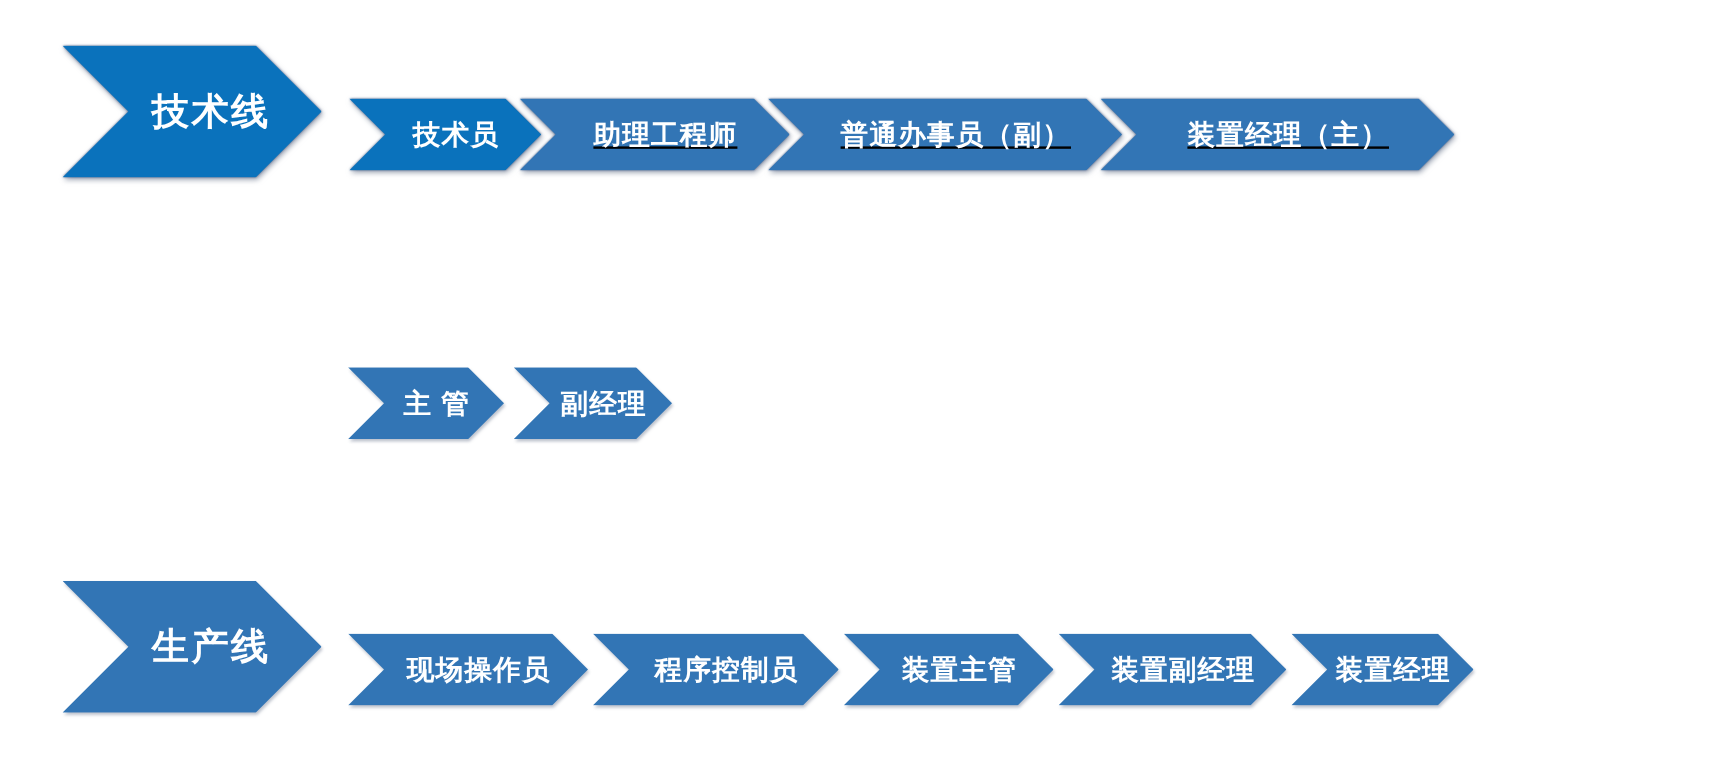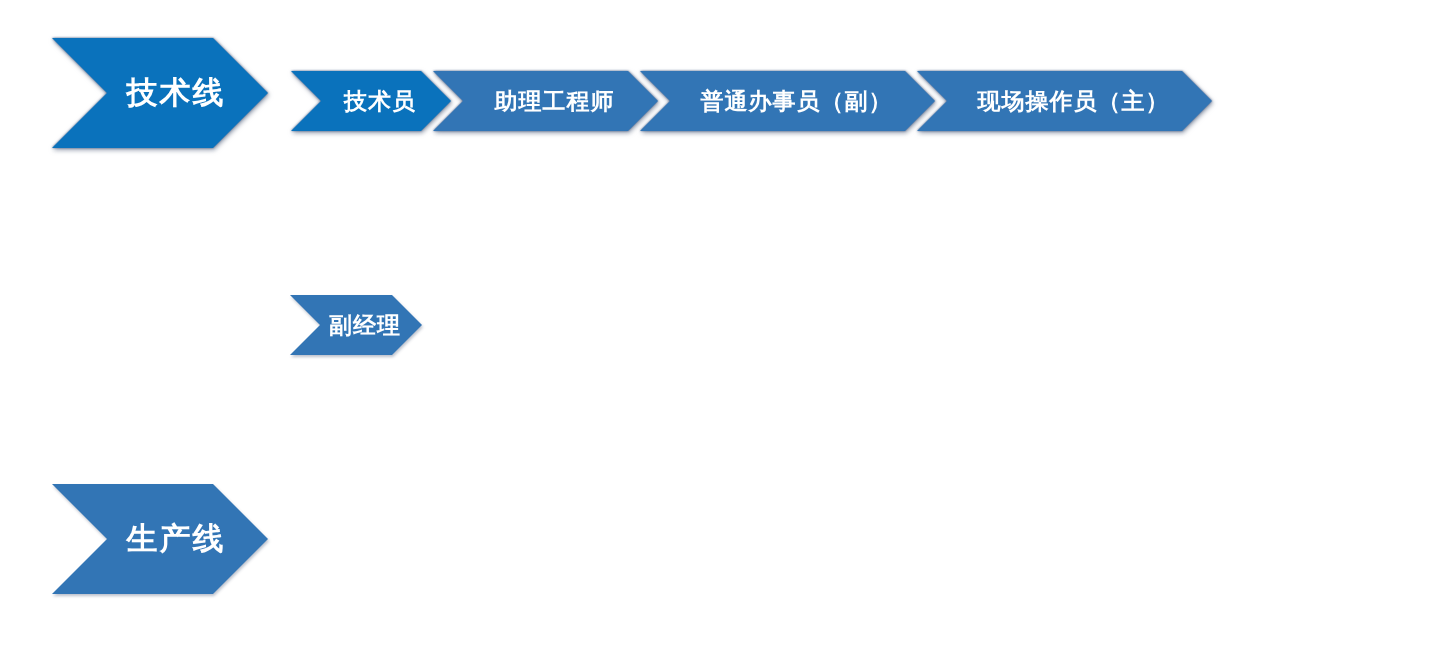--- a/index.html
+++ b/index.html
@@ -64,33 +64,33 @@
   .chev-sm {
     clip-path: polygon(0 0, calc(100% - 30px) 0, 100% 50%, calc(100% - 30px) 100%, 0 100%, 30px 50%);
     font-size: 23px;
     letter-spacing: 1px;
     padding-left: 32px;
     padding-right: 14px;
   }
 
   .stages {
     position: absolute;
-    top: 26px;
+    top: 44px;
     display: flex;
-    align-items: center;
+    align-items: flex-start;
     height: 74px;
   }
   .stages-1 { left: 291px; }
   .stages-2 { left: 290px; }
   .stages-3 { left: 290px; }
   .stage {
     flex: none;
     height: 60px;
   }
-  .stages-1 .stage + .stage { margin-left: -18px; }
+  .stages-1 .stage + .stage { margin-left: -18px; text-decoration: underline; }
   .stages-2 .stage + .stage { margin-left: 8px; }
   .stages-3 .stage + .stage { margin-left: 4px; }
 </style>
 </head>
 <body>
 
 <div class="canvas">
 
   <section class="track track-1">
     <div class="big-wrap shape strong">
@@ -109,37 +109,69 @@
           <span>助理工程师</span>
         </div>
       </div>
       <div class="stage shape strong" style="width:295px">
         <div class="chev chev-sm">
           <span>普通办事员（副）</span>
         </div>
       </div>
       <div class="stage shape strong" style="width:295px">
         <div class="chev chev-sm">
-          <span>现场操作员（主）</span>
+          <span>装置经理（主）</span>
         </div>
       </div>
     </div>
   </section>
 
   <section class="track track-2">
     <div class="stages stages-2">
+      <div class="stage shape" style="width:130px">
+        <div class="chev chev-sm">
+          <span>主 管</span>
+        </div>
+      </div>
       <div class="stage shape" style="width:132px">
         <div class="chev chev-sm">
           <span>副经理</span>
         </div>
       </div>
     </div>
   </section>
 
   <section class="track track-3">
     <div class="big-wrap shape">
       <div class="chev chev-big">
         <span>生产线</span>
       </div>
     </div>
+    <div class="stages stages-3">
+      <div class="stage shape" style="width:200px">
+        <div class="chev chev-sm">
+          <span>现场操作员</span>
+        </div>
+      </div>
+      <div class="stage shape" style="width:205px">
+        <div class="chev chev-sm">
+          <span>程序控制员</span>
+        </div>
+      </div>
+      <div class="stage shape" style="width:175px">
+        <div class="chev chev-sm">
+          <span>装置主管</span>
+        </div>
+      </div>
+      <div class="stage shape" style="width:190px">
+        <div class="chev chev-sm">
+          <span>装置副经理</span>
+        </div>
+      </div>
+      <div class="stage shape" style="width:152px">
+        <div class="chev chev-sm">
+          <span>装置经理</span>
+        </div>
+      </div>
+    </div>
   </section>
 
 </div>
 
 </body></html>

